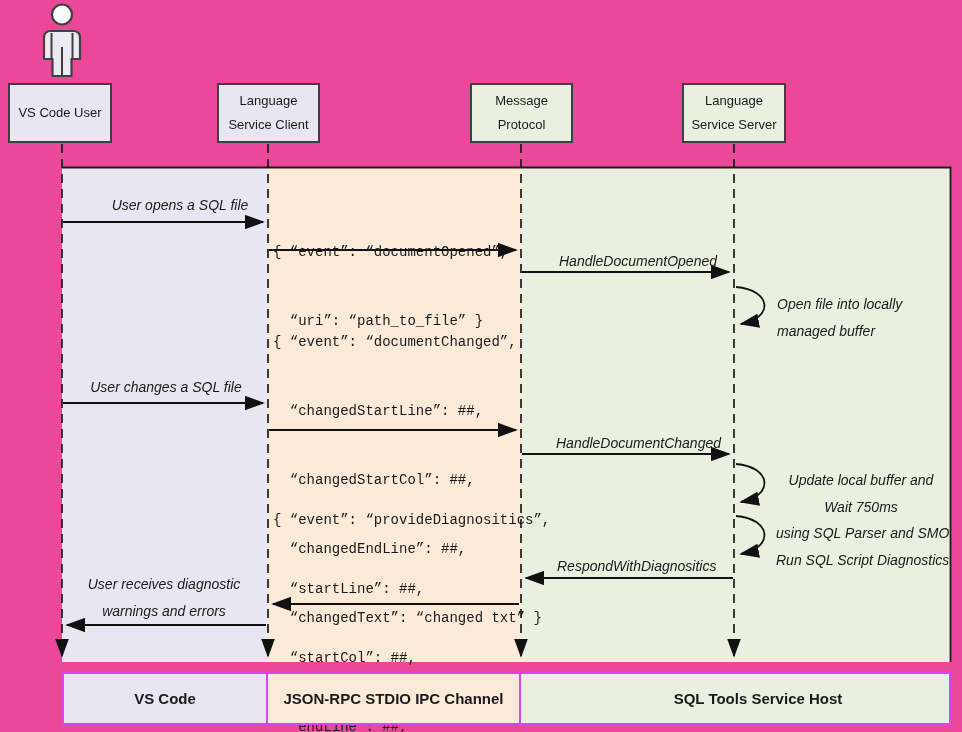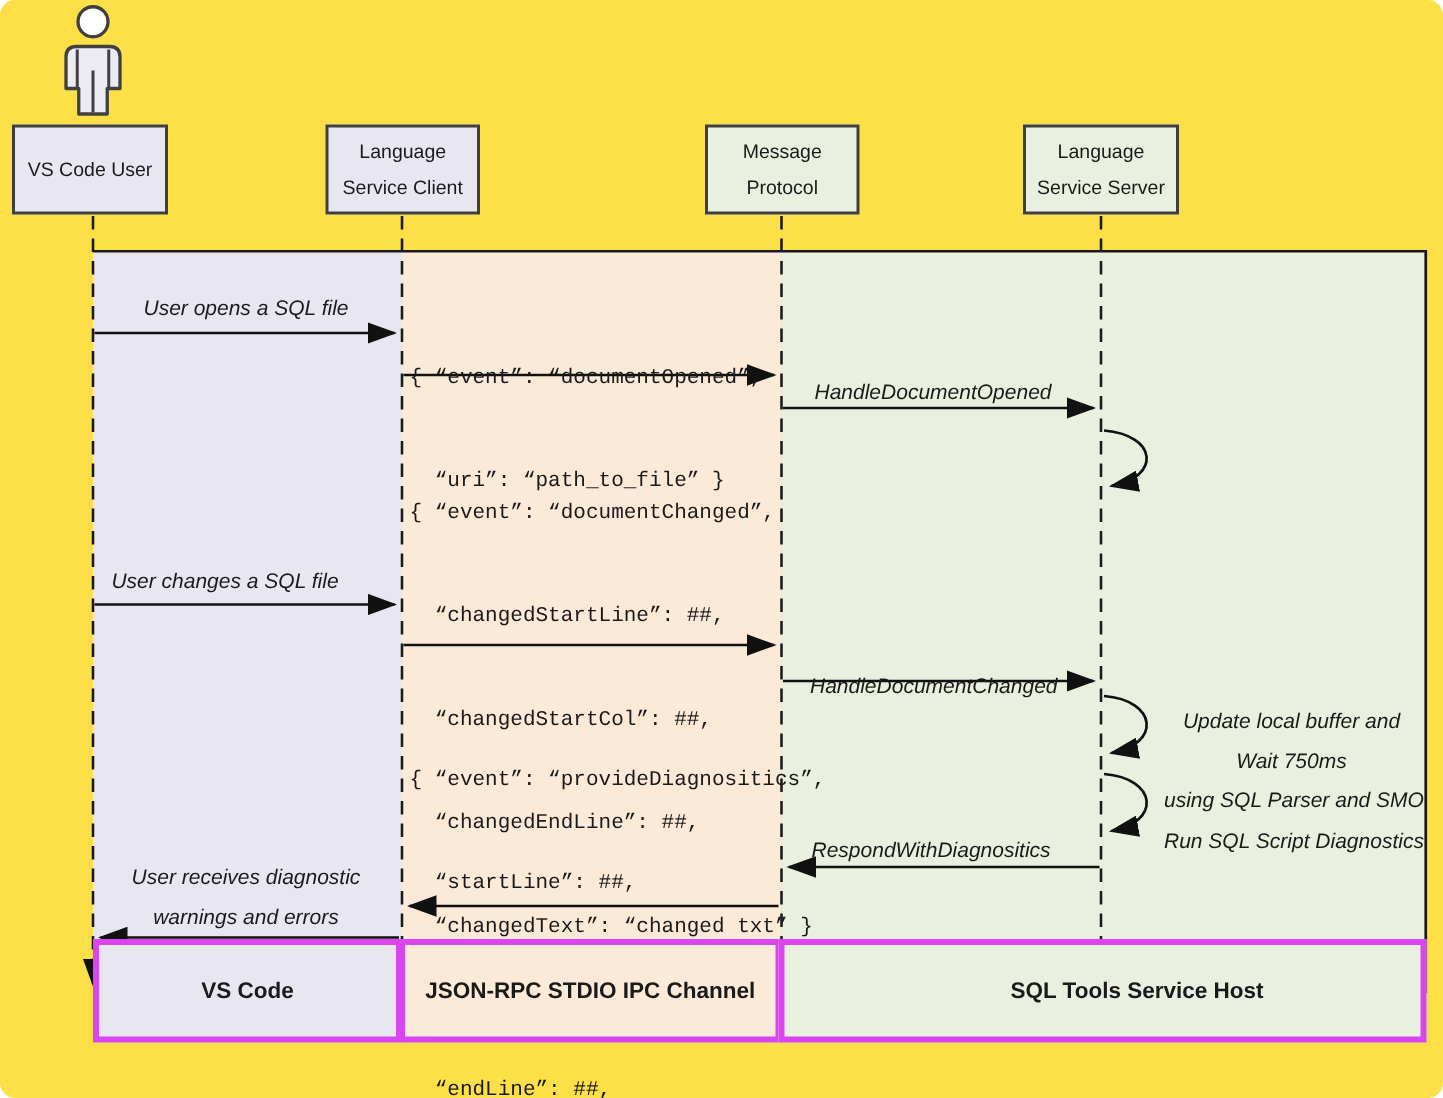--- a/index.html
+++ b/index.html
@@ -1,18 +1,18 @@
 <!DOCTYPE html>
 <html><head>
 <meta charset="utf-8">
 <style>
   html,body{margin:0;padding:0;background:#ffffff;}
   .canvas{
-    position:relative;width:962px;height:732px;background:#fde047;overflow:hidden;
-    font-family:"Liberation Sans",sans-serif;color:#1a1a1a;border-radius:10px;
+    position:relative;width:962px;height:732px;background:#ec4899;overflow:hidden;
+    font-family:"Liberation Sans",sans-serif;color:#1a1a1a;
   }
   svg.layer{position:absolute;left:0;top:0;width:962px;height:732px;pointer-events:none;}
 
   
   .region{position:absolute;top:168px;height:494px;}
   .region.vscode{left:62px;width:206px;background:#e8e7f1;}
   .region.ipc{left:268px;width:253px;background:#fcead9;}
   .region.host{left:521px;width:429px;background:#e9f0df;}
 
   
@@ -20,31 +20,31 @@
     position:absolute;top:83px;height:60px;box-sizing:border-box;
     border:2px solid #3f3f3f;display:flex;flex-direction:column;
     align-items:center;justify-content:center;text-align:center;
     font-size:13px;line-height:24px;
   }
   .actor.lavender{background:#e8e7f1;}
   .actor.green{background:#e9f0df;}
 
   
   .lane{
-    position:absolute;top:626px;height:69px;box-sizing:border-box;
-    border:4px solid #d946ef;display:flex;align-items:center;justify-content:center;
+    position:absolute;top:672px;height:53px;box-sizing:border-box;
+    border:2px solid #d946ef;display:flex;align-items:center;justify-content:center;
     font-size:15px;font-weight:bold;
   }
   .lane.vscode{left:62px;width:206px;background:#e8e7f1;}
   .lane.ipc{left:266px;width:255px;background:#fcead9;}
   .lane.host{left:519px;width:432px;background:#e9f0df;padding-left:46px;}
 
   
   .msg{
-    position:absolute;font-style:italic;font-size:14px;line-height:18px;white-space:nowrap;
+    position:absolute;font-style:italic;font-size:14px;line-height:18px;white-space:nowrap;margin-left:16px;
   }
   .msg.center{text-align:center;}
   .note{
     position:absolute;font-style:italic;font-size:14px;line-height:27px;white-space:nowrap;
   }
   .note.center{text-align:center;}
 
   
   .mono{
     position:absolute;font-family:"Liberation Mono",monospace;
@@ -120,27 +120,31 @@
     <div>Protocol</div>
   </div>
   <div class="actor green" style="left:682px;width:104px;">
     <div>Language</div>
     <div>Service Server</div>
   </div>
 
   <div class="msg center" style="left:62px;width:204px;top:196px;">User opens a SQL file</div>
   <div class="msg" style="left:543px;top:252px;">HandleDocumentOpened</div>
   <div class="msg center" style="left:62px;width:176px;top:378px;">User changes a SQL file</div>
-  <div class="msg" style="left:540px;top:448px;">HandleDocumentChanged</div>
+  <div class="msg" style="left:540px;top:434px;">HandleDocumentChanged</div>
   <div class="msg" style="left:541px;top:557px;">RespondWithDiagnositics</div>
   <div class="note center" style="left:62px;width:204px;top:571px;">
     <div>User receives diagnostic</div>
     <div>warnings and errors</div>
   </div>
 
+  <div class="note" style="left:777px;top:291px;">
+    <div>Open file into locally</div>
+    <div>managed buffer</div>
+  </div>
   <div class="note center" style="left:772px;width:178px;top:467px;">
     <div>Update local buffer and</div>
     <div>Wait 750ms</div>
   </div>
   <div class="note" style="left:776px;top:520px;">
     <div>using SQL Parser and SMO</div>
     <div>Run SQL Script Diagnostics</div>
   </div>
 
   <div class="mono" style="left:273px;top:195px;">

